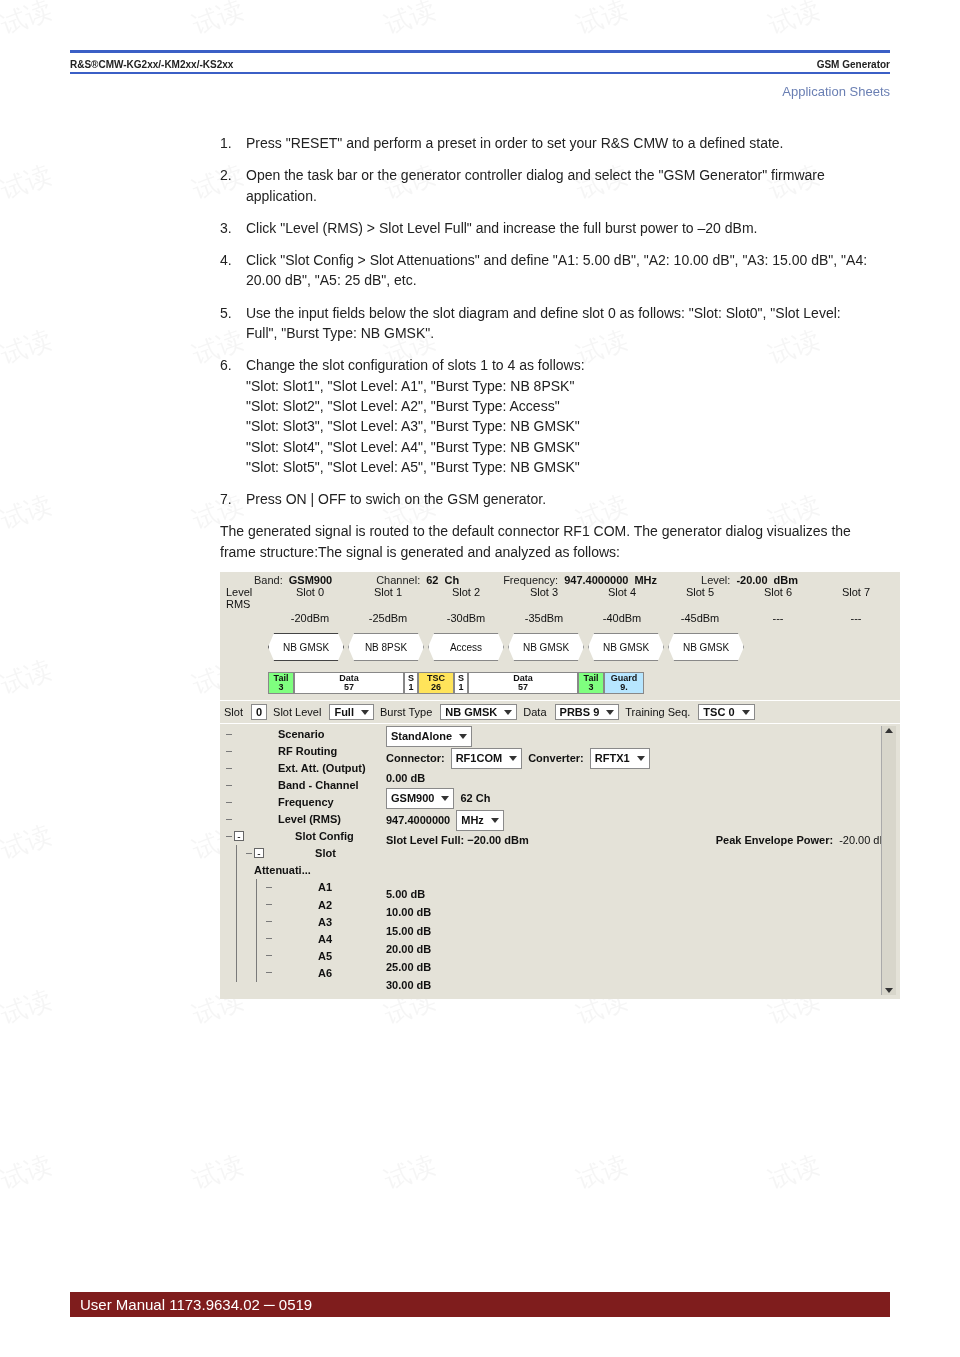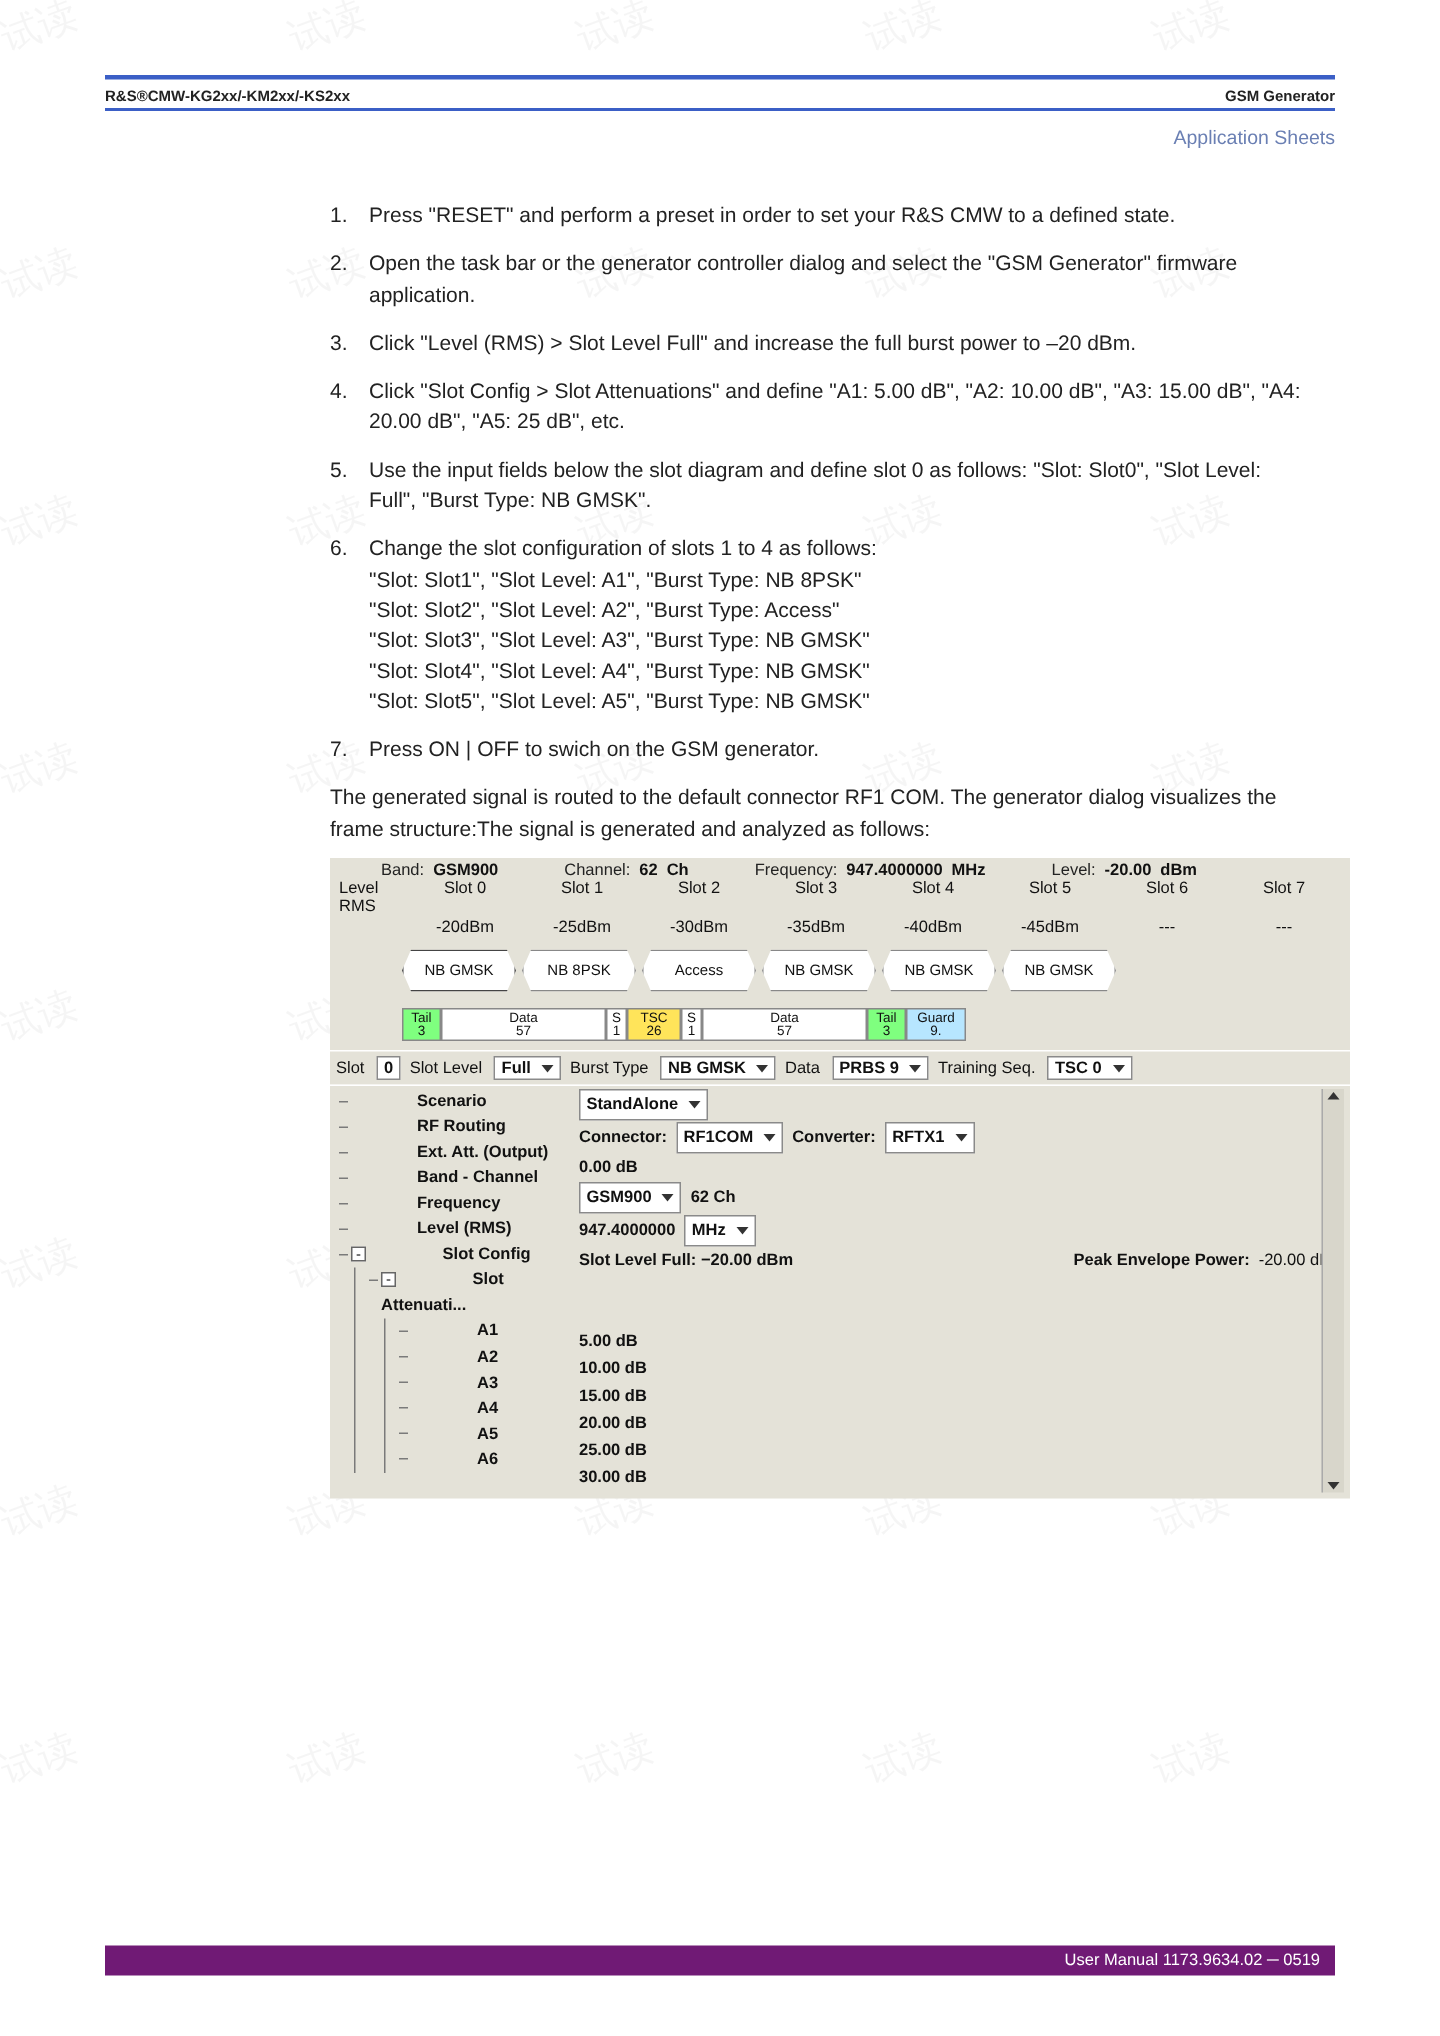--- a/index.html
+++ b/index.html
@@ -148,20 +148,21 @@
   }
   .seg {
     border: 1px solid #888;
     display: flex;
     flex-direction: column;
     align-items: center;
     justify-content: center;
     font-size: 9px;
     line-height: 1.05;
     padding: 0 2px;
+    font-weight: bold;
   }
   .seg.tail  {background:#7fff7f; width:26px;}
   .seg.data  {background:#fff;    width:110px;}
   .seg.s     {background:#fff;    width:14px;}
   .seg.tsc   {background:#ffe45a; width:36px;}
   .seg.guard {background:#b7e6ff; width:40px;}
 
   .config-row {
     background: #e4e2d8;
     border-top: 1px solid #fff;
@@ -244,25 +245,25 @@
     width:0;height:0;border-left:4px solid transparent;border-right:4px solid transparent;
   }
   .scroll .arrow.up{border-bottom:5px solid #333;}
   .scroll .arrow.dn{border-top:5px solid #333;}
 
   
   .footer-bar {
     position: absolute;
     left: 70px; right: 70px;
     bottom: 40px;
-    background: #701a75;
+    background: #7f1d1d;
     color: #fff;
-    display:flex; justify-content:flex-end;
+    display:flex; justify-content:flex-start;
     padding: 4px 10px;
-    font-size: 11px;
+    font-size: 15px;
   }
 </style>
 </head>
 <body>
 
 <div class="watermark" aria-hidden="true">
 
   <div class="wm-row">
       <span class="wm-item">试读</span>
       <span class="wm-item">试读</span>

